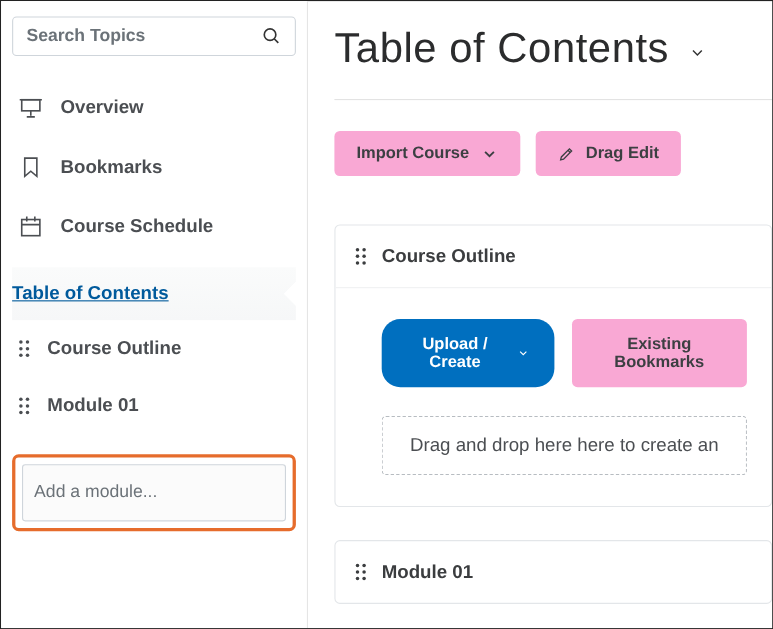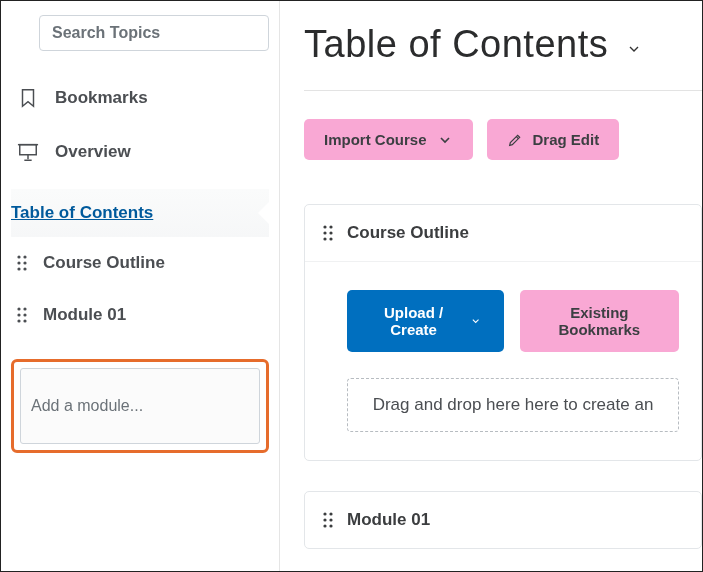--- a/index.html
+++ b/index.html
@@ -22,21 +22,20 @@
     gap: 0;
     background: #fff;
   }
   .search-wrap {
     display: flex;
     align-items: center;
     border: 1px solid #cfd5db;
     border-radius: 4px;
     padding: 8px 12px;
     margin-bottom: 20px;
-    margin-left: 28px;
   }
   .search-wrap input {
     flex: 1;
     border: none;
     outline: none;
     font-size: 16px;
     color: #6b7278;
     background: transparent;
   }
   .search-wrap input::placeholder { color: #6b7278; font-weight: 600; }
@@ -90,21 +89,21 @@
   .add-module-box {
     margin-top: 18px;
     border: 3px solid #e66c2c;
     border-radius: 6px;
     padding: 6px;
   }
   .add-module-box input {
     width: 100%;
     border: 1px solid #cfd5db;
     border-radius: 3px;
-    padding: 28px 10px;
+    padding: 16px 10px;
     font-size: 16px;
     color: #6b7278;
     background: #fbfbfb;
     outline: none;
   }
   .add-module-box input::placeholder { color: #6b7278; }
 
   
   .main {
     flex: 1;
@@ -163,21 +162,21 @@
     font-size: 17px;
     font-weight: 700;
     color: #3b3d3f;
   }
   .card-body { padding: 28px 22px 28px 42px; }
   .card-actions { display: flex; gap: 16px; margin-bottom: 26px; }
   .btn-primary {
     background: #006fbf;
     color: #fff;
     border: none;
-    border-radius: 5px;
+    border-radius: 17px;
     padding: 14px 22px;
     font-size: 15px;
     font-weight: 700;
     display: inline-flex;
     align-items: center;
     gap: 12px;
     cursor: pointer;
   }
   .btn-primary svg { width: 14px; height: 14px; stroke: #fff; stroke-width: 2.2; fill: none; }
   .dropzone {
@@ -199,39 +198,48 @@
 
 <div class="app">
 
   <aside class="sidebar">
     <div class="search-wrap">
       <input type="text" placeholder="Search Topics" style="">
       <svg class="mag" viewBox="0 0 24 24">
           <circle cx="10" cy="10" r="7"></circle>
           <line x1="20" y1="20" x2="15" y2="15"></line>
         </svg>
-    </div>
-
-    <div class="nav-item">
-      <svg viewBox="0 0 24 24">
-          <path d="M6 3 H18 V21 L12 16 L6 21 Z"></path>
-        </svg>
-      <span>Bookmarks</span>
     </div>
 
     <div class="nav-item">
       <svg viewBox="0 0 24 24">
           <rect x="3" y="4" width="18" height="11"></rect>
           <line x1="12" y1="15" x2="12" y2="20"></line>
           <line x1="8" y1="21" x2="16" y2="21"></line>
           <line x1="1" y1="4" x2="23" y2="4"></line>
         </svg>
       <span>Overview</span>
     </div>
 
+    <div class="nav-item">
+      <svg viewBox="0 0 24 24">
+          <path d="M6 3 H18 V21 L12 16 L6 21 Z"></path>
+        </svg>
+      <span>Bookmarks</span>
+    </div>
+
+    <div class="nav-item">
+      <svg viewBox="0 0 24 24">
+          <rect x="3" y="5" width="18" height="16"></rect>
+          <line x1="3" y1="10" x2="21" y2="10"></line>
+          <line x1="8" y1="2" x2="8" y2="7"></line>
+          <line x1="16" y1="2" x2="16" y2="7"></line>
+        </svg>
+      <span>Course Schedule</span>
+    </div>
 
     <div class="toc-link">
       <a href="#">Table of Contents</a>
       <span class="notch"></span>
     </div>
 
     <div class="mod-item">
       <span class="handle">
         <svg viewBox="0 0 14 20">
             <g fill="#4b4e52">

